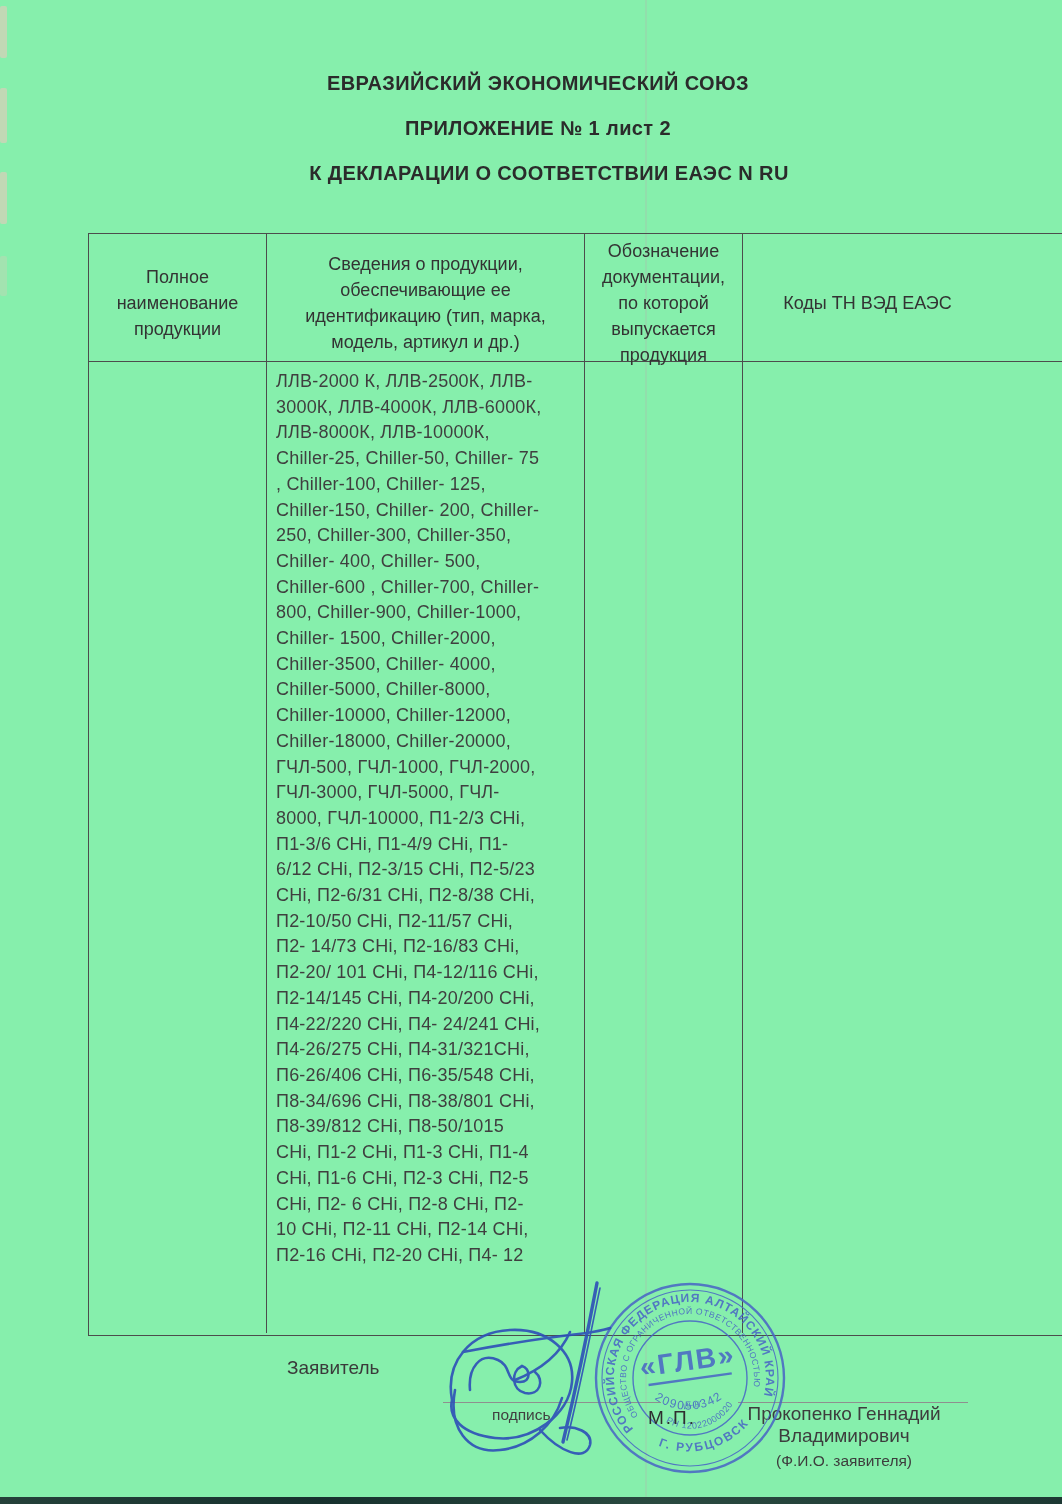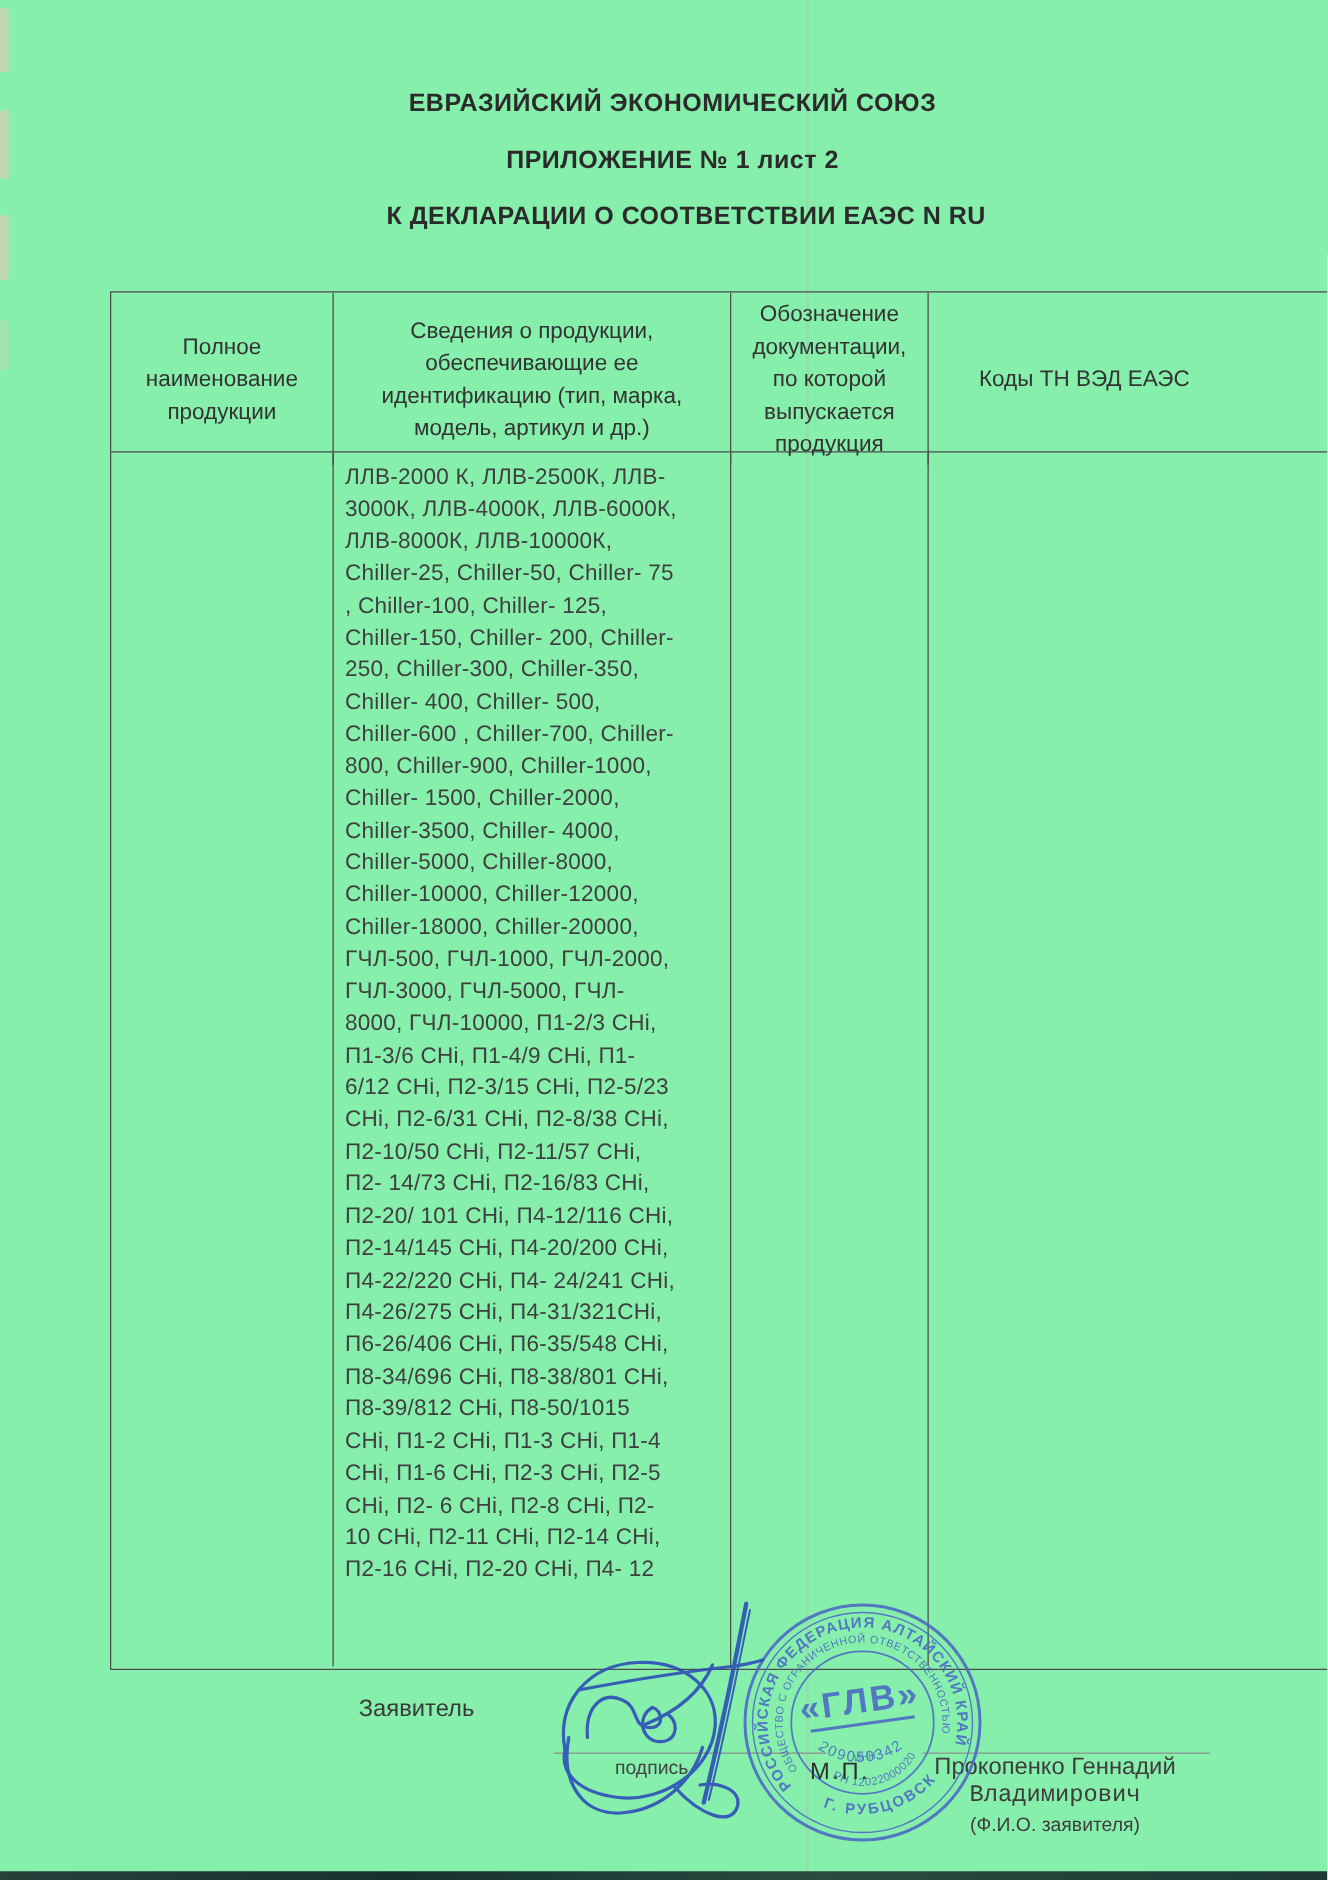--- a/index.html
+++ b/index.html
@@ -100,21 +100,21 @@
       <div class="cell"></div>
     </div>
   </div>
 
   <div class="lbl" style="left:287px;top:1357px;">Заявитель</div>
 
   <div class="hline" style="left:443px;top:1402px;width:218px;"></div>
   <div class="lbl small" style="left:492px;top:1406px;">подпись</div>
 
   <div class="fio" style="top:1357px;">Прокопенко Геннадий</div>
-  <div class="fio" style="top:1379px;font-family:Liberation Mono, monospace;">Владимирович</div>
+  <div class="fio" style="top:1379px;">Владимирович</div>
   <div class="hline" style="left:738px;top:1402px;width:230px;"></div>
   <div class="fio small" style="top:1406px;font-size:15.5px;">(Ф.И.О. заявителя)</div>
 
   <svg width="230" height="232" viewBox="0 0 230 232" style="position:absolute;left:575px;top:1262px;opacity:.88;">
     <g stroke="#4a68c5" fill="none">
       <circle cx="115" cy="116" r="94" stroke-width="2.4"></circle>
       <circle cx="115" cy="116" r="88" stroke-width="1.1"></circle>
       <circle cx="115" cy="116" r="57" stroke-width="1.4"></circle>
     </g>
     <defs>

